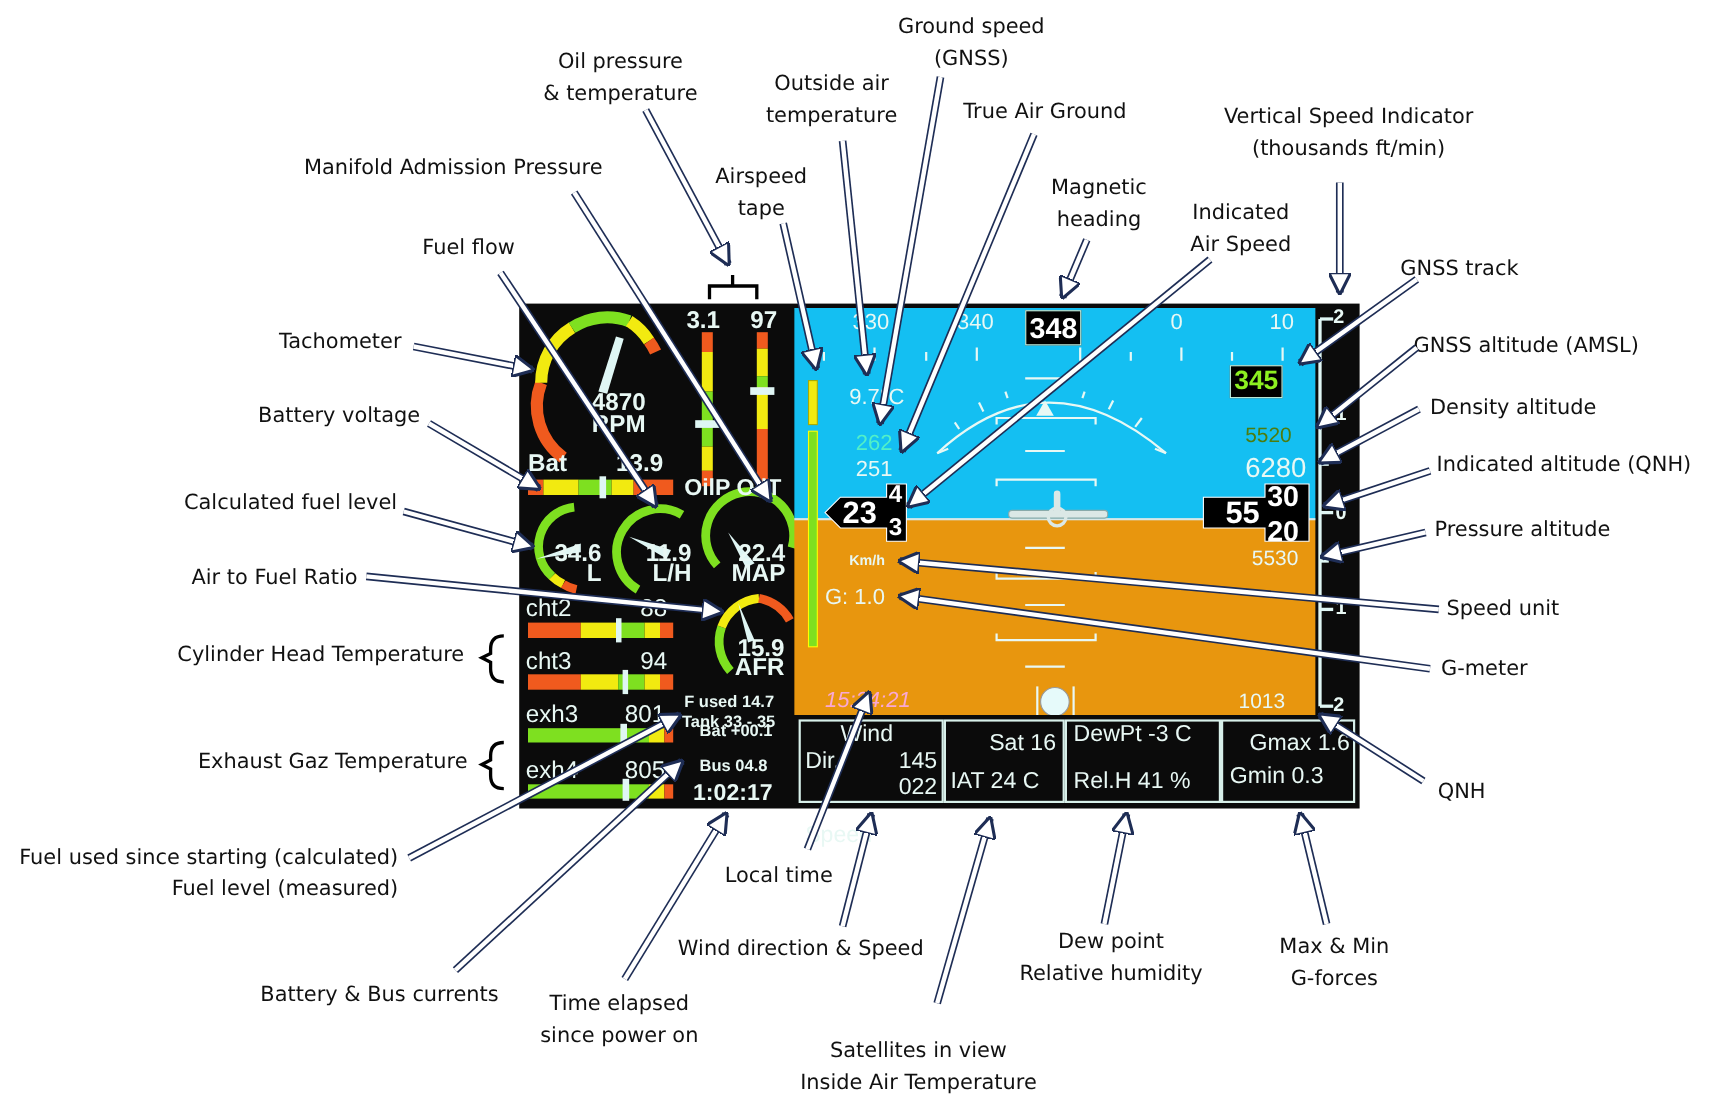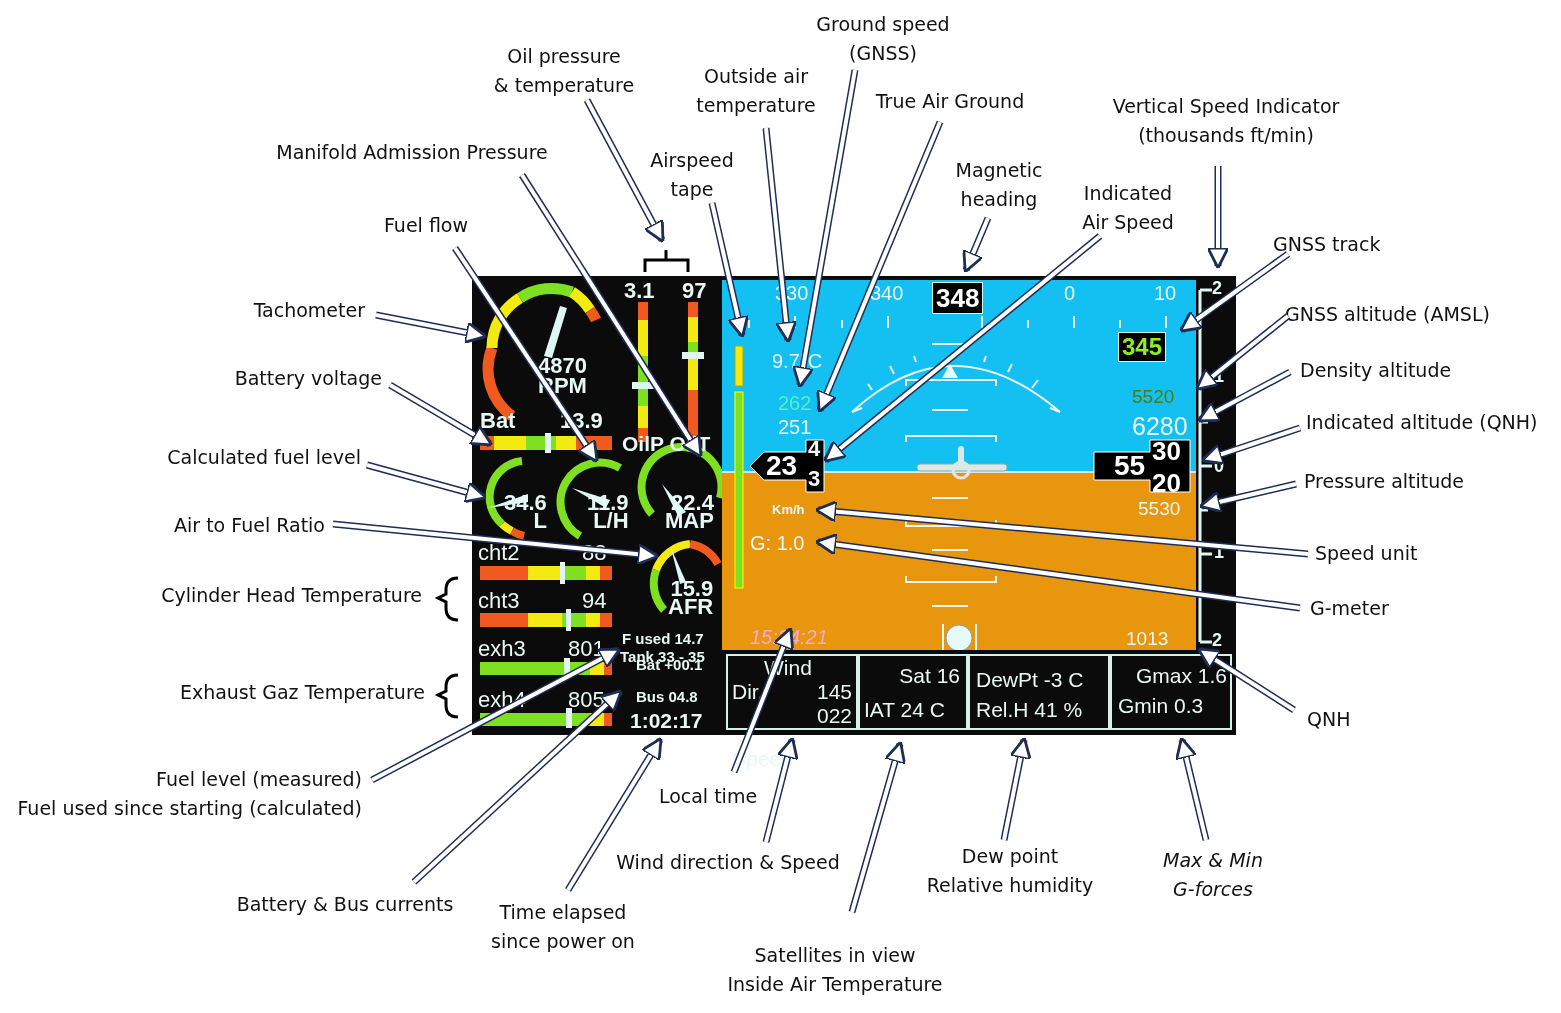--- a/index.html
+++ b/index.html
@@ -64,30 +64,30 @@
 <div class="ann" style="left:1306px;top:408px;">Indicated altitude (QNH)</div>
 <div class="ann r" style="left:361px;top:443px;">Calculated fuel level</div>
 <div class="ann" style="left:1304px;top:467px;">Pressure altitude</div>
 <div class="ann r" style="left:325px;top:511px;">Air to Fuel Ratio</div>
 <div class="ann" style="left:1315px;top:539px;">Speed unit</div>
 <div class="ann r" style="left:422px;top:581px;">Cylinder Head Temperature</div>
 <div class="ann" style="left:1310px;top:594px;">G-meter</div>
 <div class="ann r" style="left:425px;top:678px;">Exhaust Gaz Temperature</div>
 <div class="ann" style="left:1307px;top:705px;">QNH</div>
 <div class="ann r" style="left:362px;top:765px;text-align:right;">
+    <div>Fuel used since starting (calculated)</div>
     <div>Fuel level (measured)</div>
-    <div>Fuel used since starting (calculated)</div>
   </div>
 <div class="ann c" style="left:708px;top:782px;">Local time</div>
 <div class="ann c" style="left:728px;top:848px;">Wind direction &amp; Speed</div>
 <div class="ann c" style="left:1010px;top:842px;">
     <div>Dew point</div>
     <div>Relative humidity</div>
   </div>
-<div class="ann c" style="left:1213px;top:846px;font-style:italic;">
+<div class="ann c" style="left:1213px;top:846px;">
     <div>Max &amp; Min</div>
     <div>G-forces</div>
   </div>
 <div class="ann c" style="left:345px;top:890px;">Battery &amp; Bus currents</div>
 <div class="ann c" style="left:563px;top:898px;">
     <div>Time elapsed</div>
     <div>since power on</div>
   </div>
 <div class="ann c" style="left:835px;top:941px;">
     <div>Satellites in view</div>
@@ -362,21 +362,21 @@
       <div style="position:absolute;left:4px;top:24px;">Dir.</div>
       <div style="position:absolute;right:4px;top:24px;">145</div>
       <div style="position:absolute;left:4px;top:48px;margin-top:43px;">Speed</div>
       <div style="position:absolute;right:4px;top:48px;">022</div>
     </div>
     <div class="cell" style="width:110px;">
       <div style="position:absolute;right:6px;top:8px;">Sat 16</div>
       <div style="position:absolute;left:4px;top:42px;">IAT 24 C</div>
     </div>
     <div class="cell" style="width:142px;">
-      <div style="position:absolute;left:6px;top:12px;">DewPt -3 C</div>
+      <div style="position:absolute;left:6px;top:0;">DewPt -3 C</div>
       <div style="position:absolute;left:6px;top:42px;">Rel.H 41 %</div>
     </div>
     <div class="cell" style="width:122px;">
       <div style="position:absolute;left:24px;top:8px;">Gmax 1.6</div>
       <div style="position:absolute;left:6px;top:38px;">Gmin 0.3</div>
     </div>
   </div>
 </div>
 
 <svg id="arrows" width="1561" height="1013">

